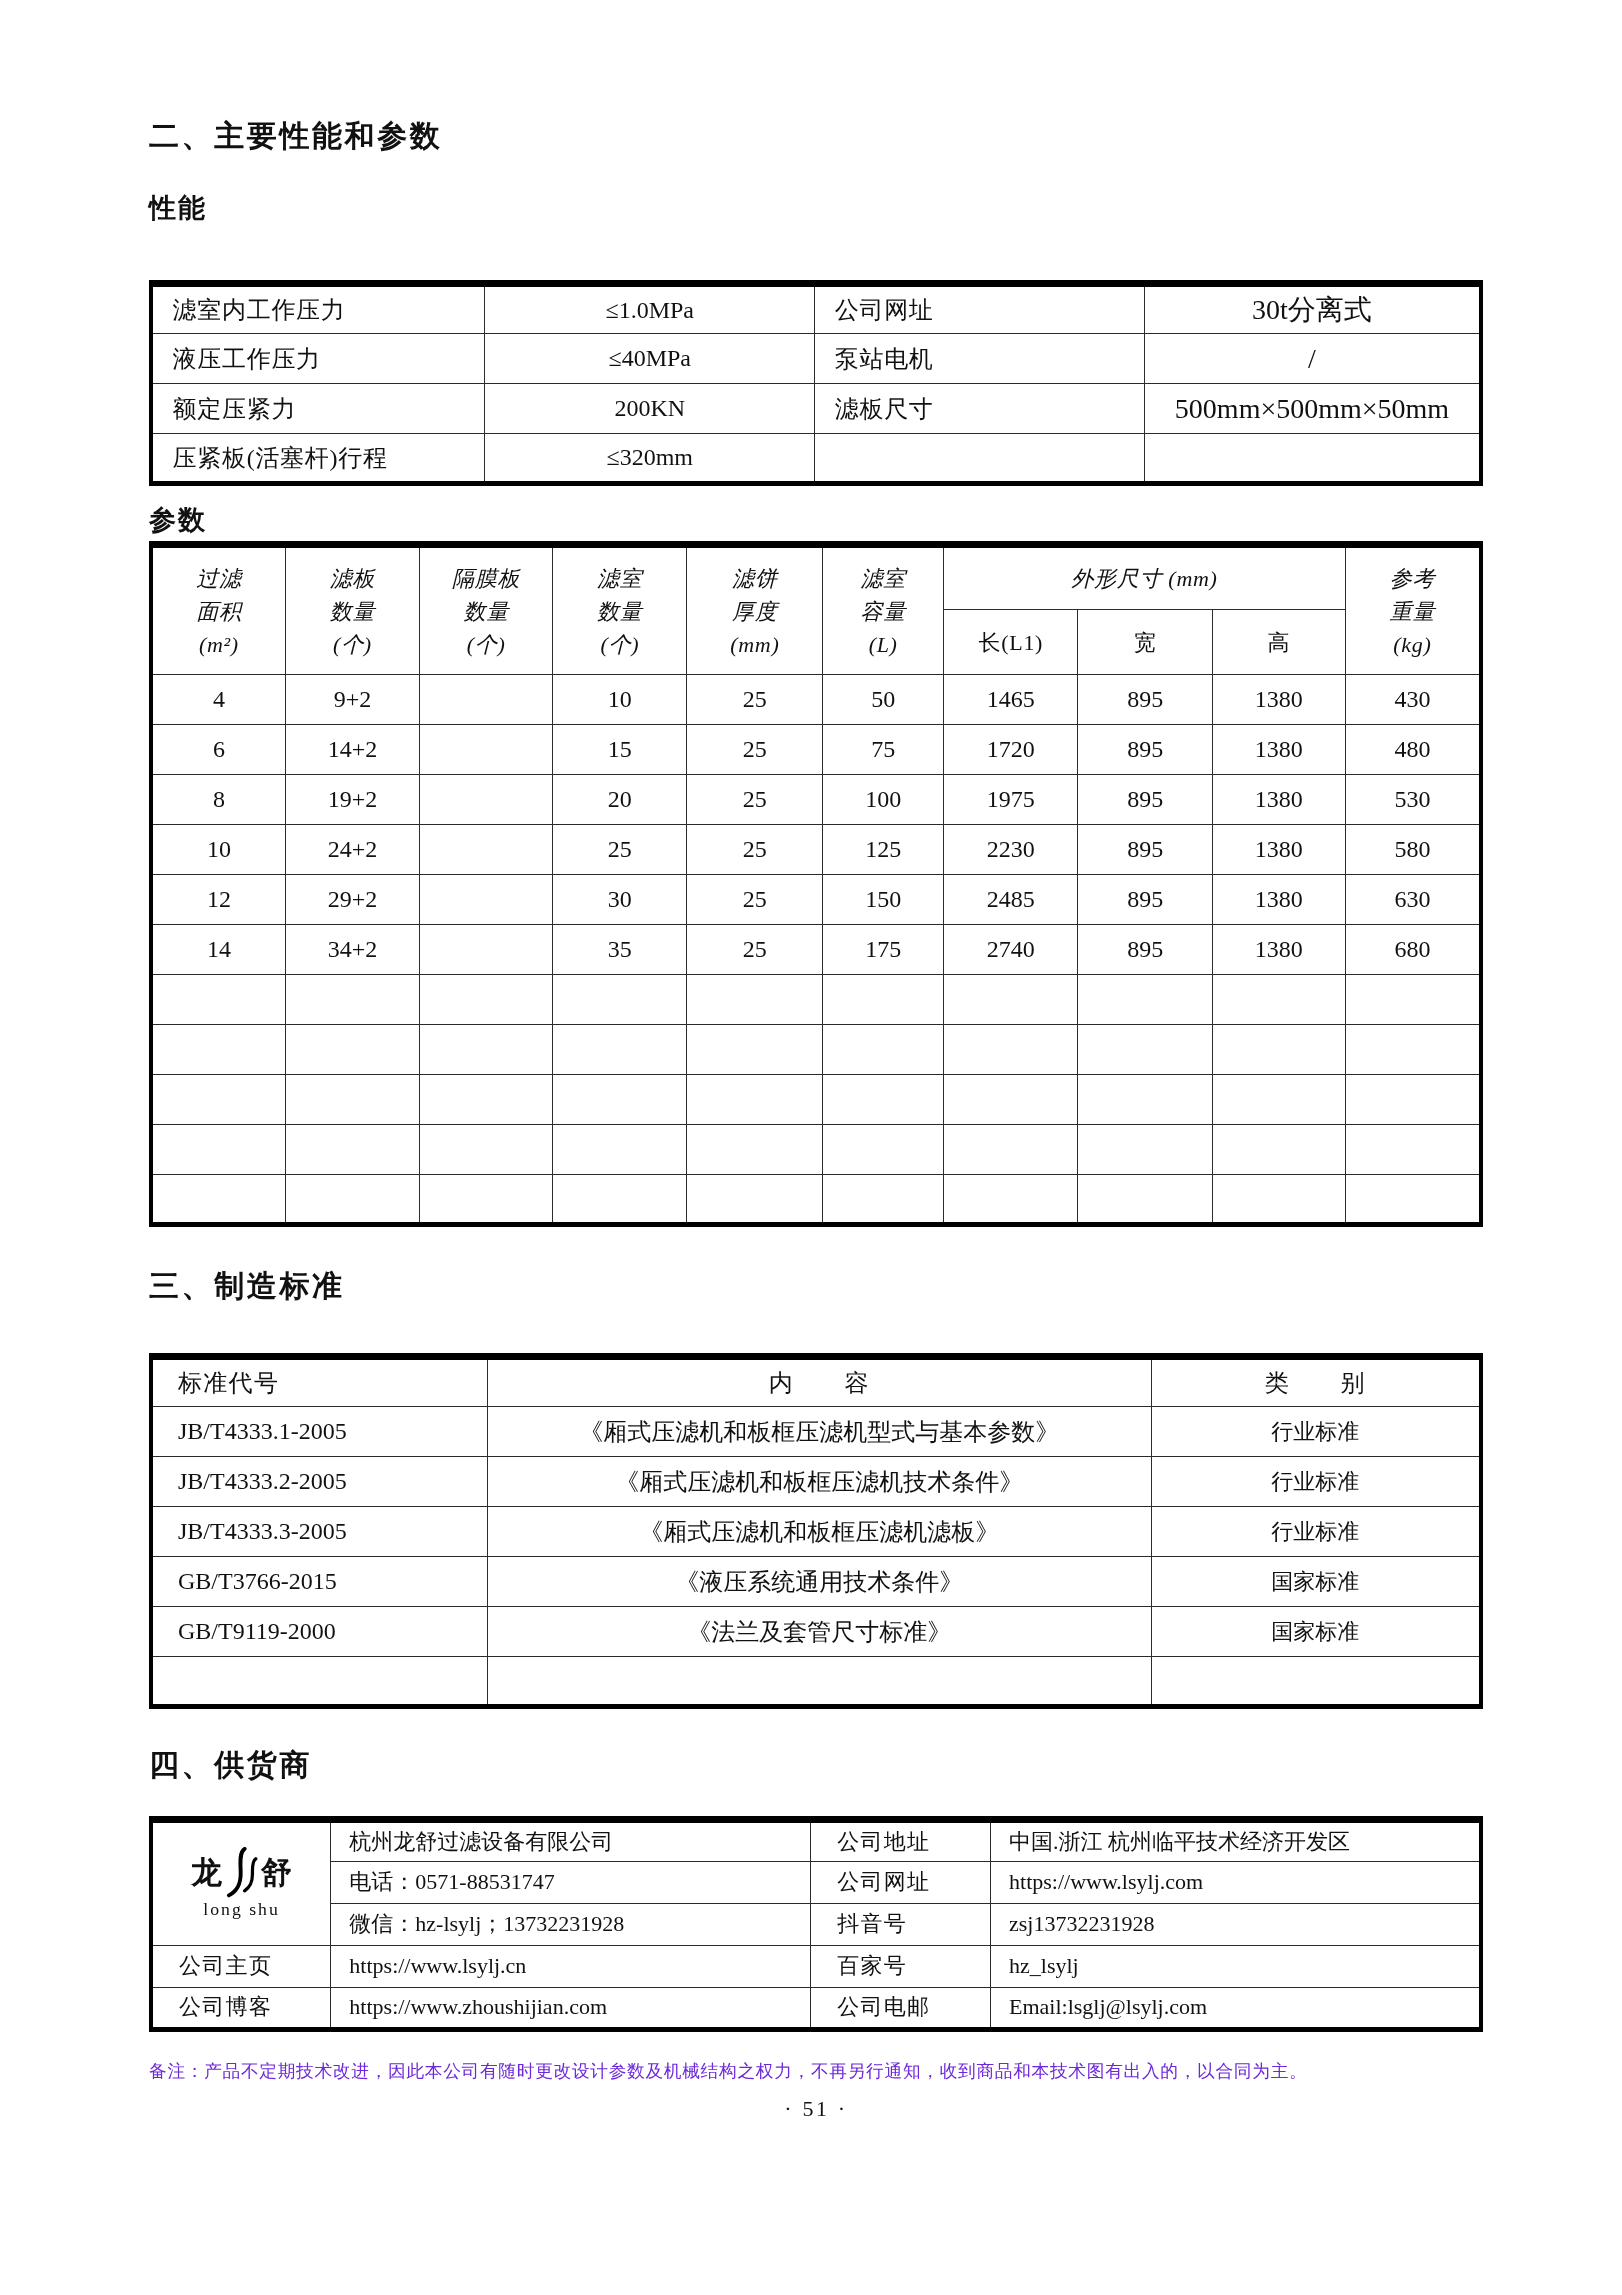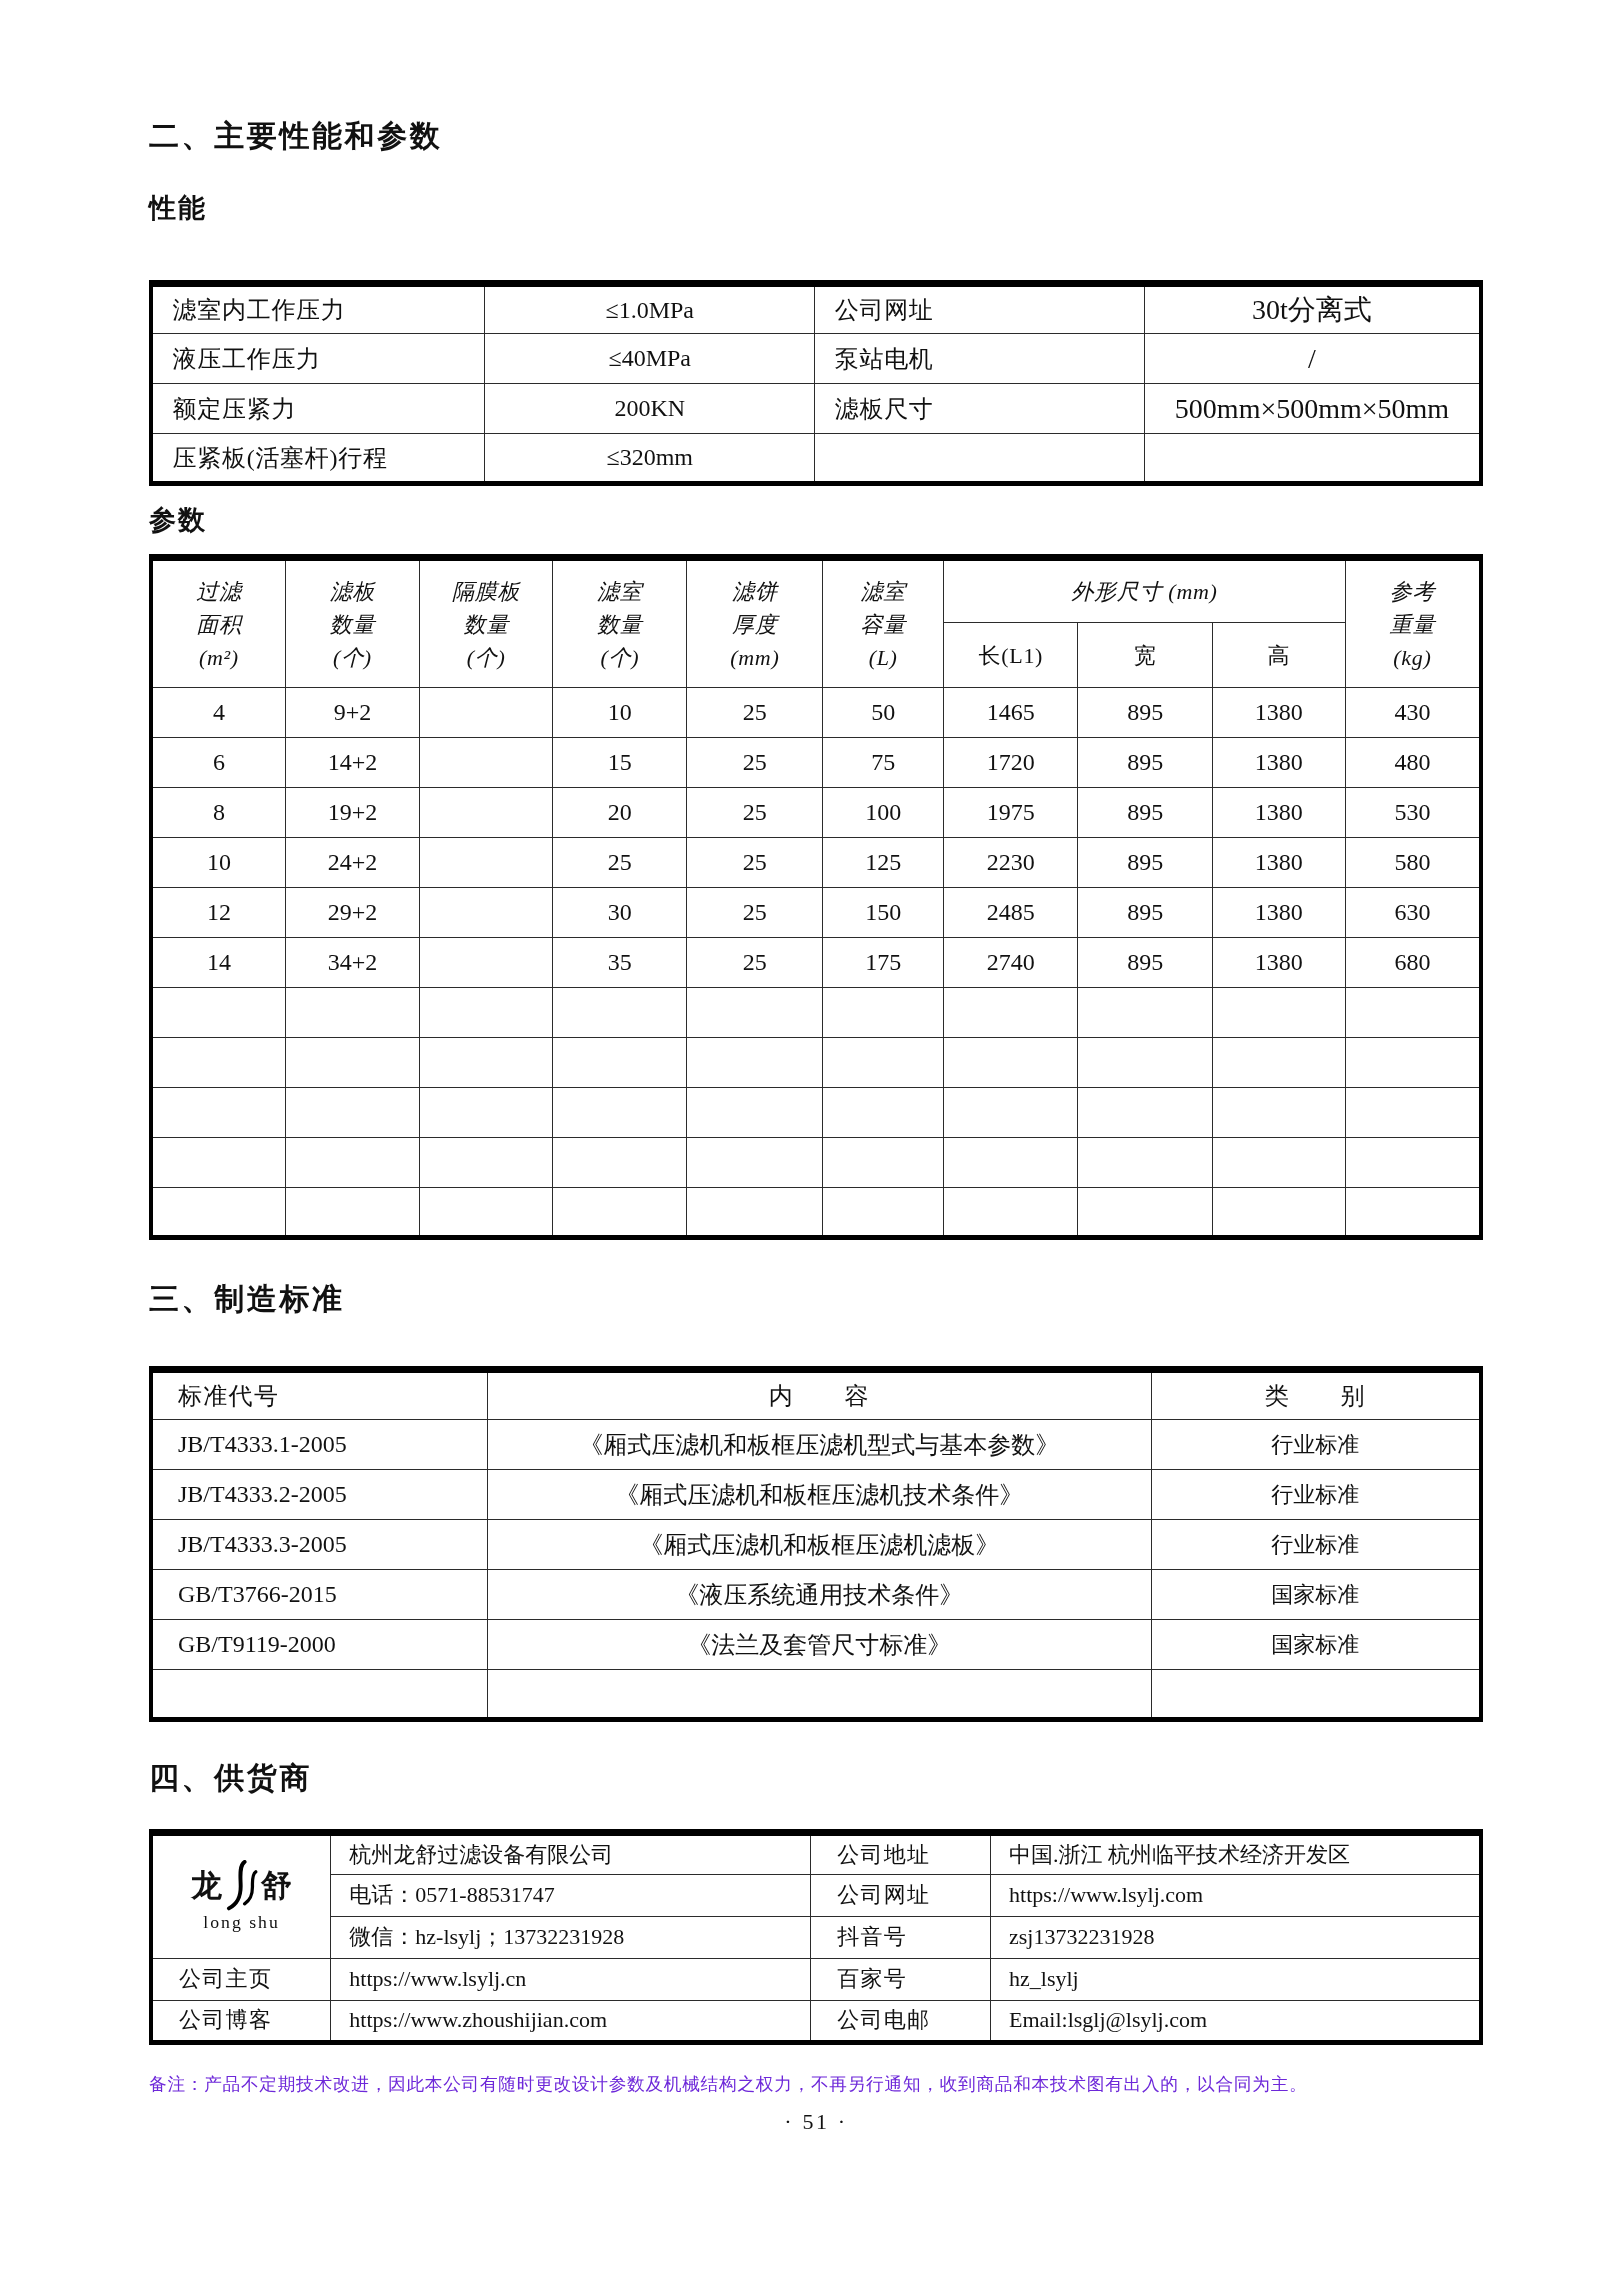--- a/index.html
+++ b/index.html
@@ -10,21 +10,21 @@
     font-family:"Liberation Serif","DejaVu Serif",serif;
     position:relative;
     overflow:hidden;
   }
   .content { margin-left:149px; width:1334px; padding-top:116px; }
 
   .sec-title { font-size:30px; font-weight:bold; letter-spacing:2.6px; }
   .sub-title { font-size:27px; font-weight:bold; letter-spacing:2px; }
   #sec2-title { margin-bottom:33px; }
   #perf-label { margin-bottom:54px; }
-  #params-label { margin-top:16.4px; margin-bottom:16px; }
+  #params-label { margin-top:16.4px; margin-bottom:3px; }
   #sec3-title { margin-top:39px; margin-bottom:46px; }
   #sec4-title { margin-top:36px; margin-bottom:29.4px; }
 
   table.doc-table {
     width:1334px;
     border-collapse:collapse;
     table-layout:fixed;
     border:4.6px solid #000;
     border-top-width:7.2px;
     border-bottom-width:5.9px;

